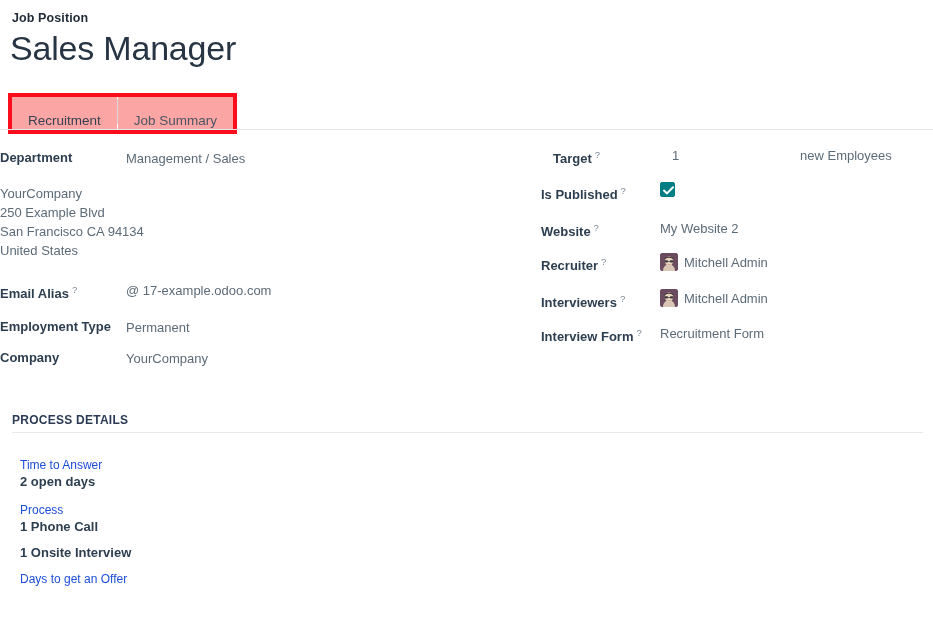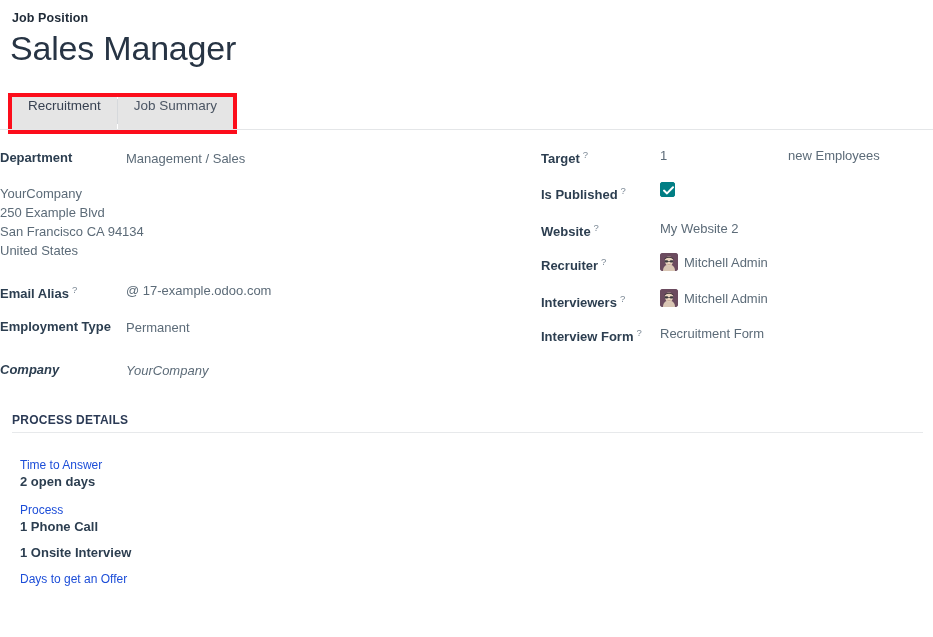--- a/index.html
+++ b/index.html
@@ -42,25 +42,25 @@
   .tabs-wrap {
     position: absolute;
     left: 12px;
     top: 97px;
     display: flex;
     align-items: stretch;
     height: 29px;
   }
   .tab {
     display: flex;
-    align-items: flex-end;
+    align-items: flex-start;
     padding: 16px 16px;
     font-size: 13.5px;
     color: #4b5563;
-    background: #e5e5e5;
+    background: #fca5a5;
     border: none;
     cursor: pointer;
     white-space: nowrap;
   }
   .tab.active {
     color: #374151;
   }
   .tab-divider {
     width: 1px;
     background: #d6d9dc;
@@ -240,33 +240,33 @@
       <div class="field-value">@ 17-example.odoo.com</div>
     </div>
 
     <div class="field-row" style="top:189px;">
       <div class="field-label" style="width:126px;">
         <span>Employment Type</span>
       </div>
       <div class="field-value">Permanent</div>
     </div>
 
-    <div class="field-row" style="top:232px;font-style:italic;">
+    <div class="field-row" style="top:220px;">
       <div class="field-label" style="width:126px;">
         <span>Company</span>
       </div>
       <div class="field-value">YourCompany</div>
     </div>
 
   </div>
 
   <div class="col-right">
 
     <div class="field-row" style="top:17px;">
-      <div class="field-label" style="width:119px;">
+      <div class="field-label" style="width:119px;margin-left:12px;">
         <span>Target</span><span class="help-mark">?</span>
       </div>
       <div class="field-value" style="width:128px;">1</div>
       <div class="field-value">new Employees</div>
     </div>
 
     <div class="field-row" style="top:53px;">
       <div class="field-label" style="width:119px;">
         <span>Is Published</span><span class="help-mark">?</span>
       </div>

